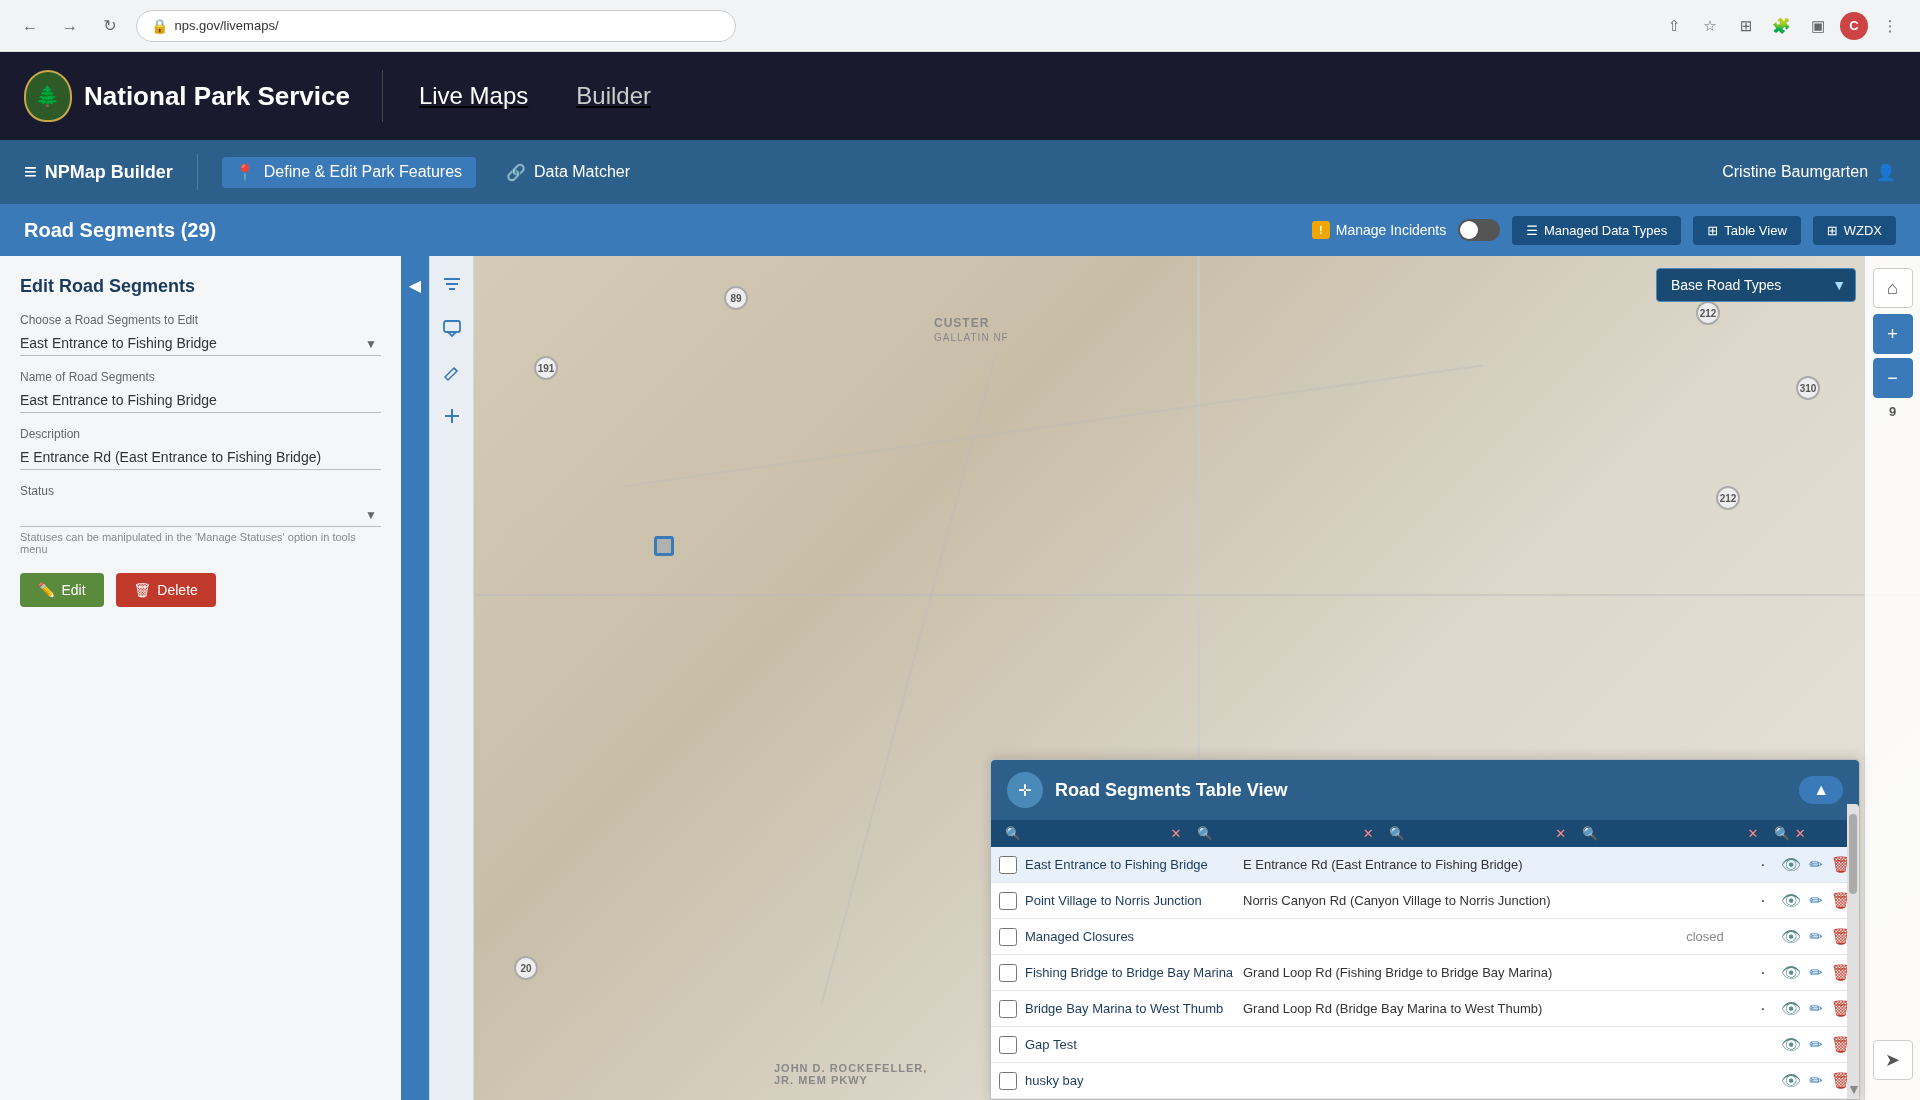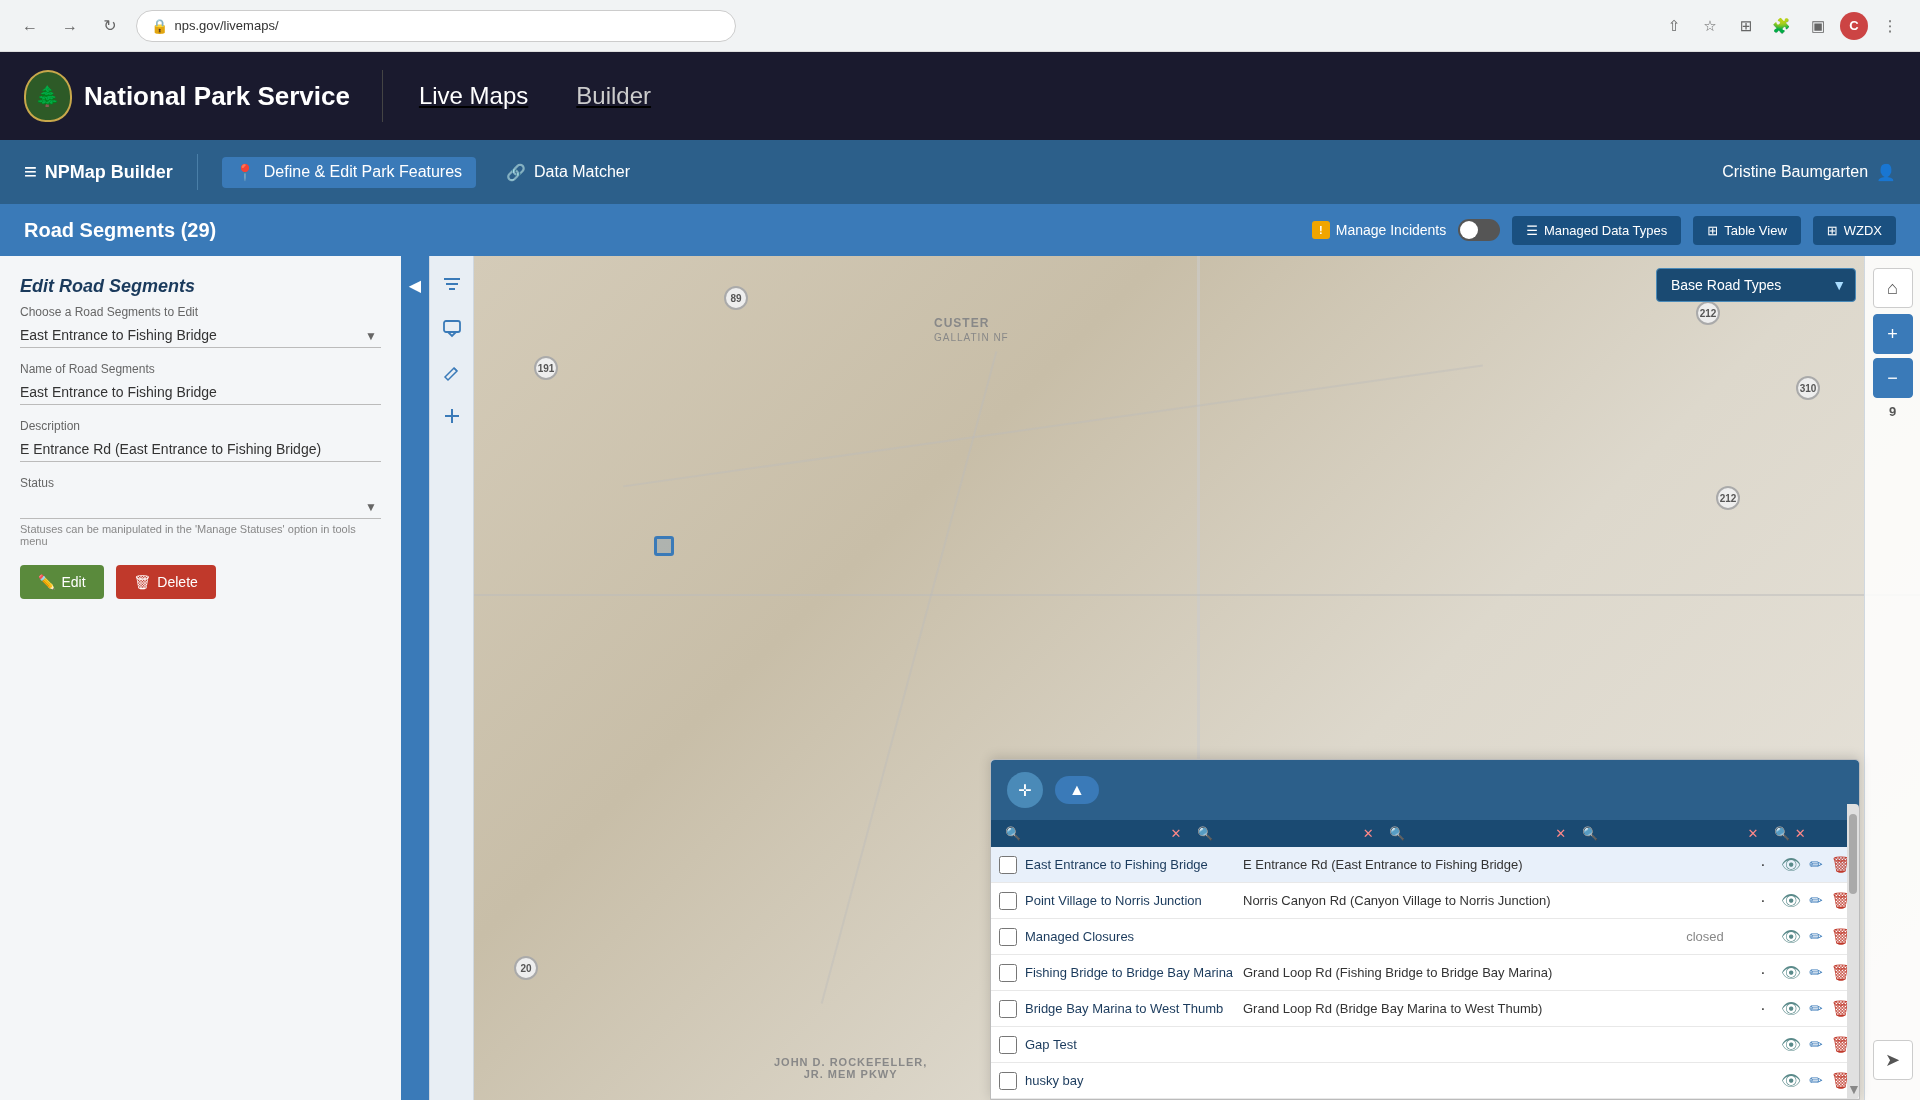--- a/index.html
+++ b/index.html
@@ -284,22 +284,21 @@
       cursor: pointer;
       display: flex; align-items: center; justify-content: center;
       color: #3a7ab8;
       font-size: 18px;
     }
 
     .edit-title {
       font-size: 18px;
       font-weight: bold;
       color: #1a3a5c;
-      margin-bottom: 8px;
-      font-style: italic;
+      margin-bottom: 16px;
     }
     .form-group {
       margin-bottom: 14px;
     }
     .form-label {
       font-size: 12px;
       color: #666;
       margin-bottom: 4px;
       display: block;
     }
@@ -574,27 +573,26 @@
       position: absolute;
       width: 24px; height: 24px;
       border-radius: 50%;
       background: #eee;
       border: 2px solid #aaa;
       display: flex; align-items: center; justify-content: center;
       font-size: 10px; color: #555; font-weight: bold;
     }
     .map-john-d {
       position: absolute;
-      bottom: 20px;
+      bottom: 14px;
       left: 300px;
       font-size: 11px;
       color: #888;
       font-weight: 600;
       letter-spacing: 1px;
-      text-align: center;
       text-transform: uppercase;
     }
 
     
     .table-row.selected {
       background: #e8f0fa;
     }
   </style>
 </head>
 <body>
@@ -786,20 +784,21 @@
         <option>All Types</option>
         <option>Primary</option>
         <option>Secondary</option>
       </select>
       <span class="base-road-arrow">▼</span>
     </div>
 
     <div class="table-panel">
       <div class="table-header">
         <div class="table-header-drag">✛</div>
+        <span class="table-header-title">Road Segments Table View</span>
         <button class="table-header-collapse">▲</button>
       </div>
 
       <div class="table-search-row">
         <div class="search-cell">
           <span class="search-icon">🔍</span>
           <input class="search-input-inline" type="text" placeholder="" style="">
           <span class="search-clear">✕</span>
         </div>
         <div class="search-cell">

